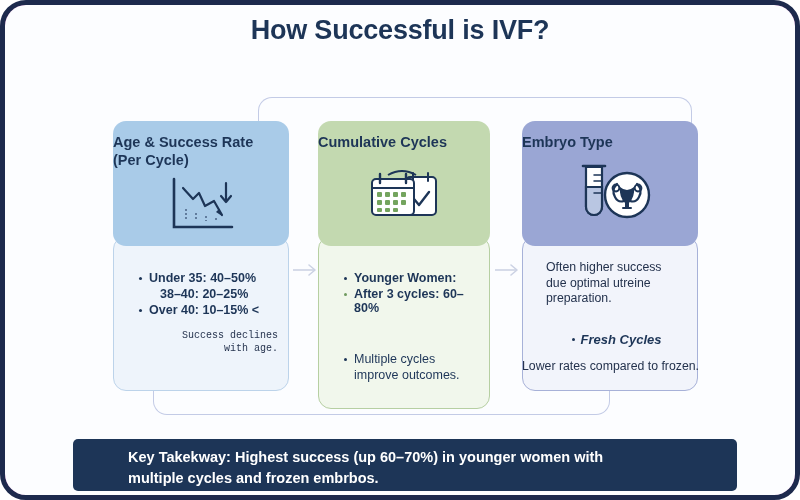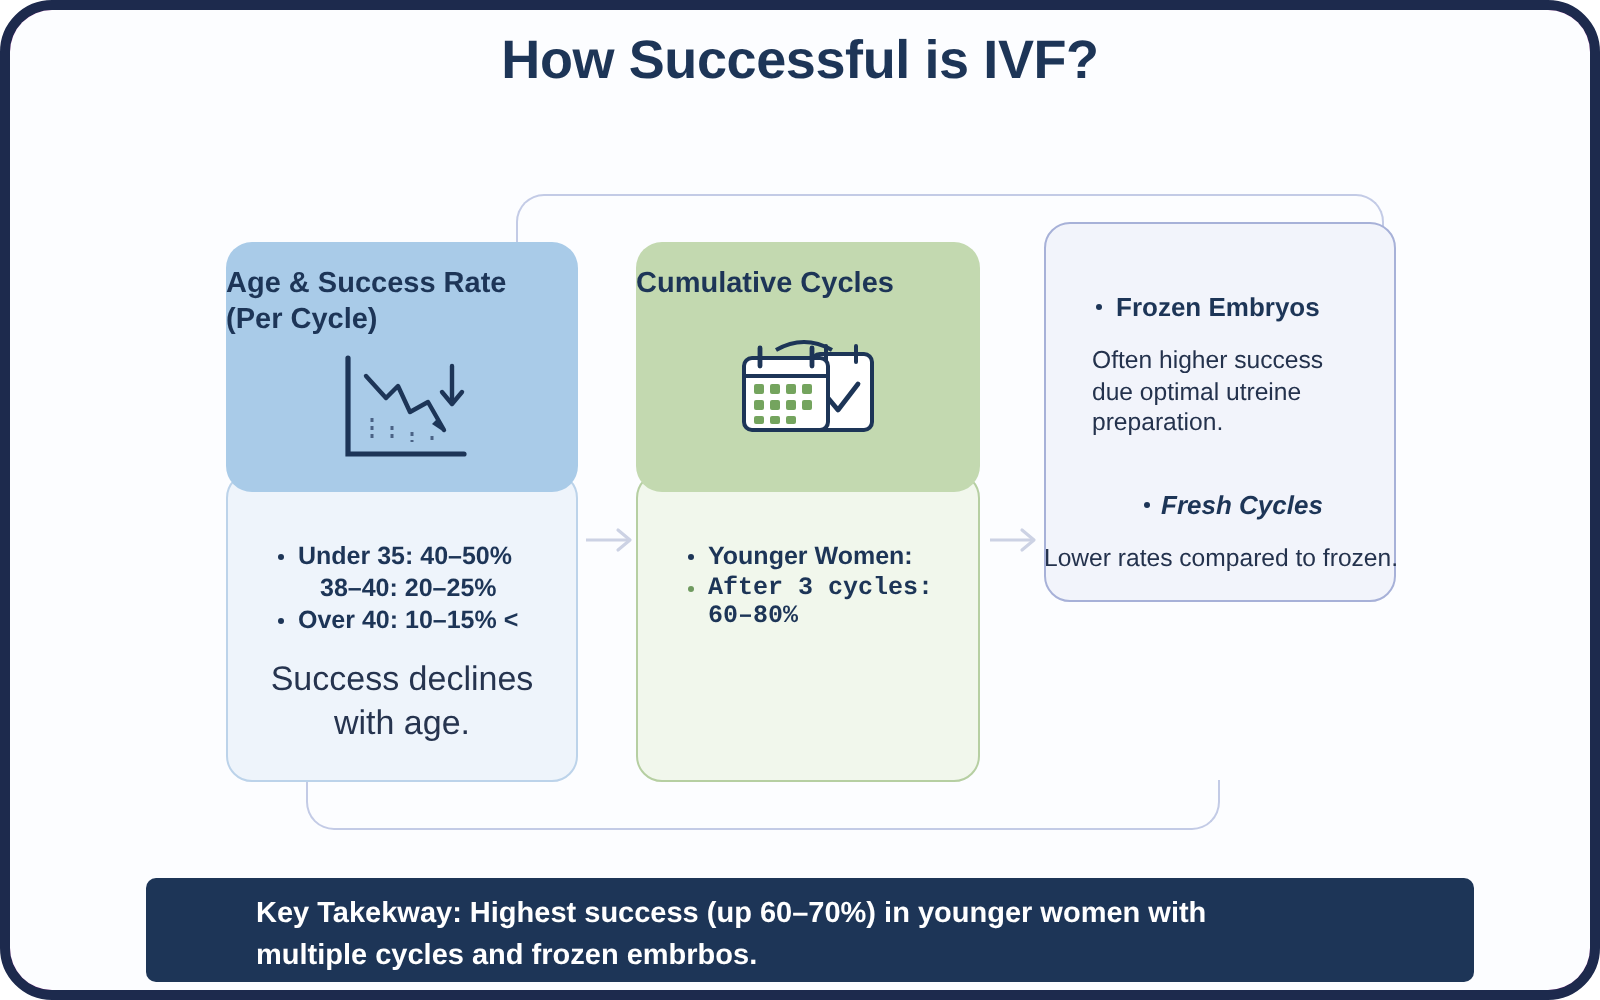--- a/index.html
+++ b/index.html
@@ -131,28 +131,29 @@
     position:absolute;
     left:3px;top:6px;
     width:3px;height:3px;
     border-radius:50%;
     background:#1d3557;
   }
   li.nobullet:before{display:none;}
   li.nobullet{padding-left:13px;}
 
   .b-strong{font-weight:bold;}
-  .green-strong{font-weight:bold;color:#4f7f45;font-family:Liberation Mono, monospace;}
+  .green-strong{font-weight:bold;color:#4f7f45;}
   ul.blist li.green-line:before{background:#6f9a5f;}
   .note{
-    text-align:center;
-    font-size:17px;
+    text-align:right;
+    font-size:10px;
     color:#26344f;
     line-height:1.3;
     margin-top:10px;
+    font-family:Liberation Mono, monospace;
   }
   .sub{
     font-size:12.3px;
     color:#24324d;
     line-height:1.28;
     padding-left:13px;
     margin-top:1px;
   }
   .wide-note{
     font-size:12.3px;
@@ -273,28 +274,50 @@
             </g>
           </svg>
         </div>
       </div>
       <div class="card-body">
         <ul class="blist">
           <li class="b-strong">Younger Women:</li>
           <li class="green-strong green-line">After 3 cycles: 60–80%</li>
         </ul>
         <div class="spacer"></div>
+        <ul class="blist">
+          <li>Multiple cycles</li>
+          <li class="nobullet">improve outcomes.</li>
+        </ul>
       </div>
     </div>
 
     <div class="card" id="card-embryo">
+      <div class="card-head">
+        <div class="card-head-title">Embryo Type</div>
+        <div class="icon-wrap" style="margin-top:10px;">
+          <svg width="86" height="66" viewBox="0 0 86 66">
+
+            <path d="M19 6 h16 v40 a8 8 0 0 1 -16 0 z" fill="#ffffff" stroke="#1d3557" stroke-width="2.2"></path>
+            <path d="M19 26 h16 v20 a8 8 0 0 1 -16 0 z" fill="#b9c6e2" stroke="none"></path>
+            <path d="M19 26 h16 v20 a8 8 0 0 1 -16 0 z" fill="none" stroke="#1d3557" stroke-width="2.2"></path>
+            <path d="M16 5 h22" stroke="#1d3557" stroke-width="2.6" stroke-linecap="round"></path>
+            <path d="M27 14 h8 M27 20 h8 M27 26 h8 M27 32 h8" stroke="#1d3557" stroke-width="1.5" stroke-linecap="round"></path>
+
+            <circle cx="60" cy="34" r="22" fill="#ffffff" stroke="#1d3557" stroke-width="2.4"></circle>
+            <path d="M50 23 q-6 6 -2 13 q3 6 9 4" stroke="#1d3557" stroke-width="2.2" fill="none" stroke-linecap="round"></path>
+            <path d="M70 23 q6 6 2 13 q-3 6 -9 4" stroke="#1d3557" stroke-width="2.2" fill="none" stroke-linecap="round"></path>
+            <circle cx="49" cy="27" r="3.4" fill="none" stroke="#1d3557" stroke-width="2"></circle>
+            <circle cx="71" cy="27" r="3.4" fill="none" stroke="#1d3557" stroke-width="2"></circle>
+            <path d="M53 26 q7 6 14 0 q1 10 -5 16 l0 6 l-4 0 l0 -6 q-6 -6 -5 -16 z" fill="#1d3557"></path>
+            <path d="M56 47 h8" stroke="#1d3557" stroke-width="2" stroke-linecap="round"></path>
+          </svg>
+        </div>
+      </div>
       <div class="card-body">
-        <ul class="blist">
-          <li class="b-strong" style="font-size:13px;">Frozen Embryos</li>
-        </ul>
         <div class="sub">
           <div>Often higher success</div>
           <div>due optimal utreine</div>
           <div>preparation.</div>
         </div>
         <div class="spacer"></div>
         <ul class="blist">
           <li class="b-strong center-li" style="font-size:13px;font-style:italic;"><span class="dotmark"></span><span>Fresh Cycles</span></li>
         </ul>
         <div class="wide-note">Lower rates compared to frozen.</div>

